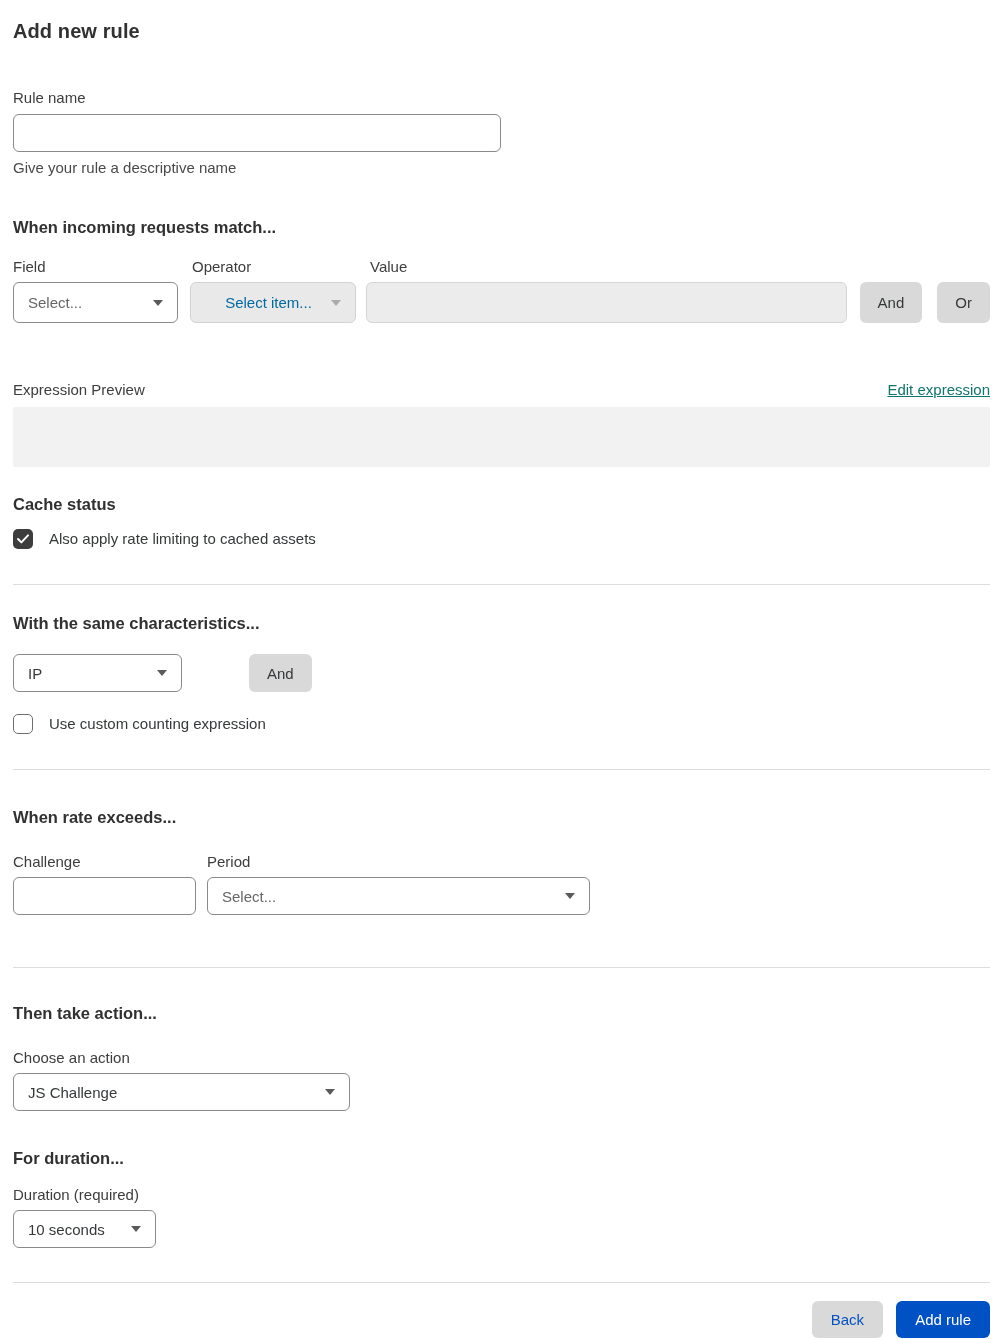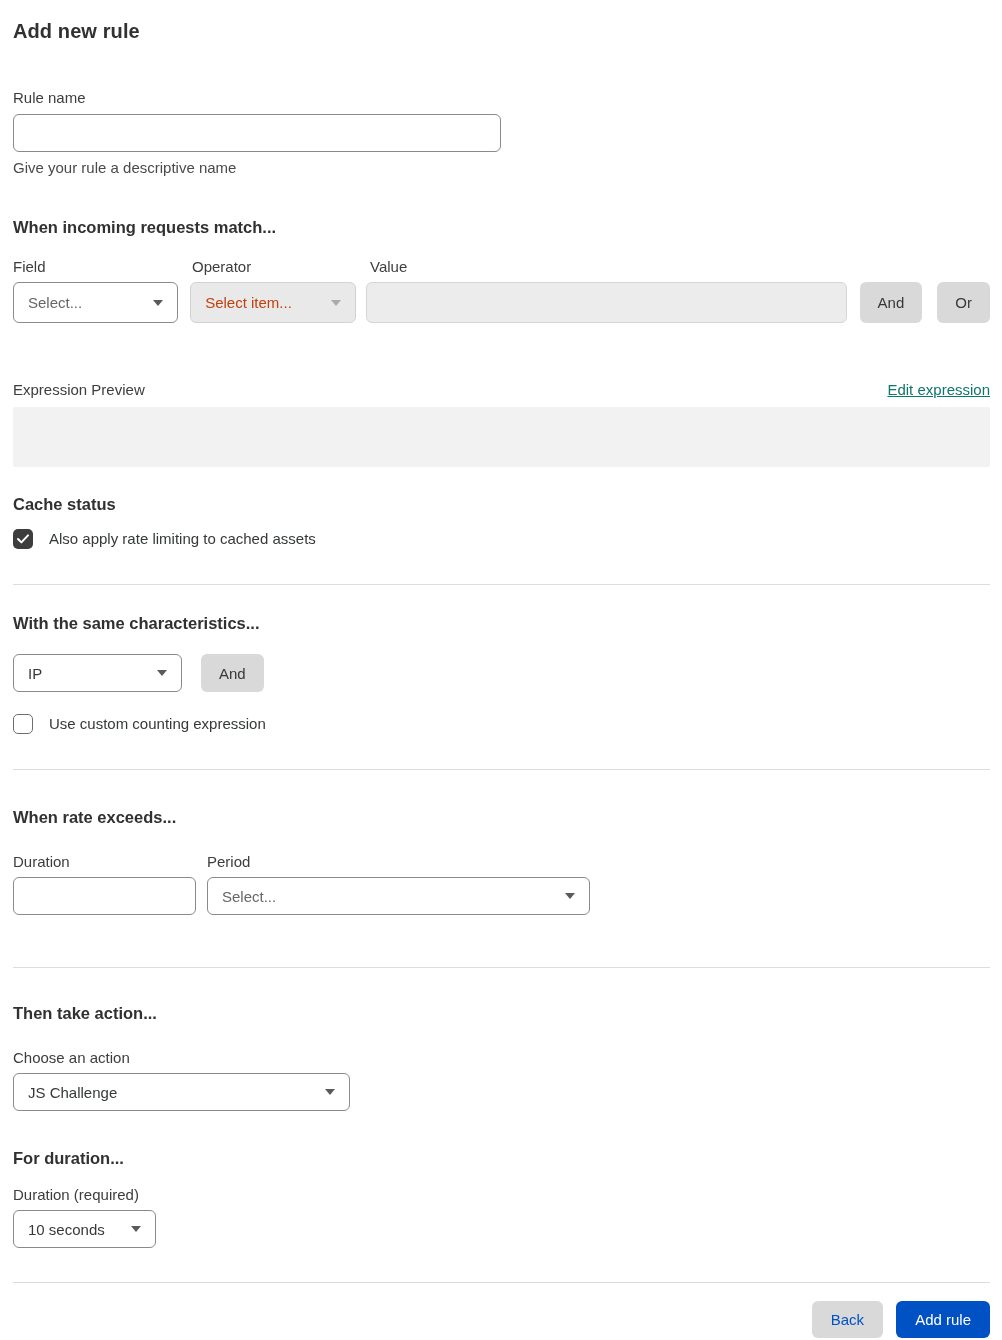--- a/index.html
+++ b/index.html
@@ -71,21 +71,21 @@
     cursor: pointer;
   }
   .select.h38 { height: 38px; }
   .select .placeholder { color: #666666; }
   .select.disabled {
     background: #e9e9e9;
     border-color: #d2d2d2;
     color: #a3a3a3;
     cursor: default;
   }
-  .select.disabled .placeholder { color: #c2410c; }
+  .select.disabled .placeholder { color: #0369a1; margin-left: 20px; }
 
   .chevron {
     width: 0; height: 0;
     border-left: 5px solid transparent;
     border-right: 5px solid transparent;
     border-top: 6px solid #5a5a5a;
     margin-left: 8px;
     flex: 0 0 auto;
   }
   .select.disabled .chevron { border-top-color: #ababab; }
@@ -166,21 +166,21 @@
   }
   .checkbox-label { font-size: 15px; line-height: 22px; color: #36393a; }
 
   .divider {
     border: none;
     border-top: 1px solid #dcdcdc;
     height: 0;
     width: 100%;
   }
 
-  .char-row { display: flex; align-items: center; margin-top: 20px; }
+  .char-row { display: flex; align-items: center; margin-top: 20px; gap: 48px; }
   .char-row .sel-char { width: 169px; height: 38px; }
   .char-row .btn-and2 { margin-left: 19px; height: 38px; }
 
   .rate-labels { display: flex; margin-top: 24px; }
   .rate-labels .lbl-requests { width: 194px; }
   .rate-row { display: flex; margin-top: 5px; }
   .rate-row .inp-requests { width: 183px; height: 38px; }
   .rate-row .sel-period { width: 383px; margin-left: 11px; }
 
   .sel-action { width: 337px; margin-top: 5px; }
@@ -292,21 +292,21 @@
 </div>
 <div class="checkbox-row mt-char-check">
   <span class="checkbox unchecked"></span>
   <span class="checkbox-label">Use custom counting expression</span>
 </div>
 
 <hr class="divider mt-div2">
 
 <h2 class="section-heading mt-rate-heading">When rate exceeds...</h2>
 <div class="rate-labels">
-  <div class="field-label lbl-requests">Duration</div>
+  <div class="field-label lbl-requests">Challenge</div>
   <div class="field-label">Period</div>
 </div>
 <div class="rate-row">
   <input class="text-input inp-requests" type="text" value="" style="">
   <div class="select h38 sel-period">
     <span class="placeholder">Select...</span>
     <span class="chevron"></span>
   </div>
 </div>
 

